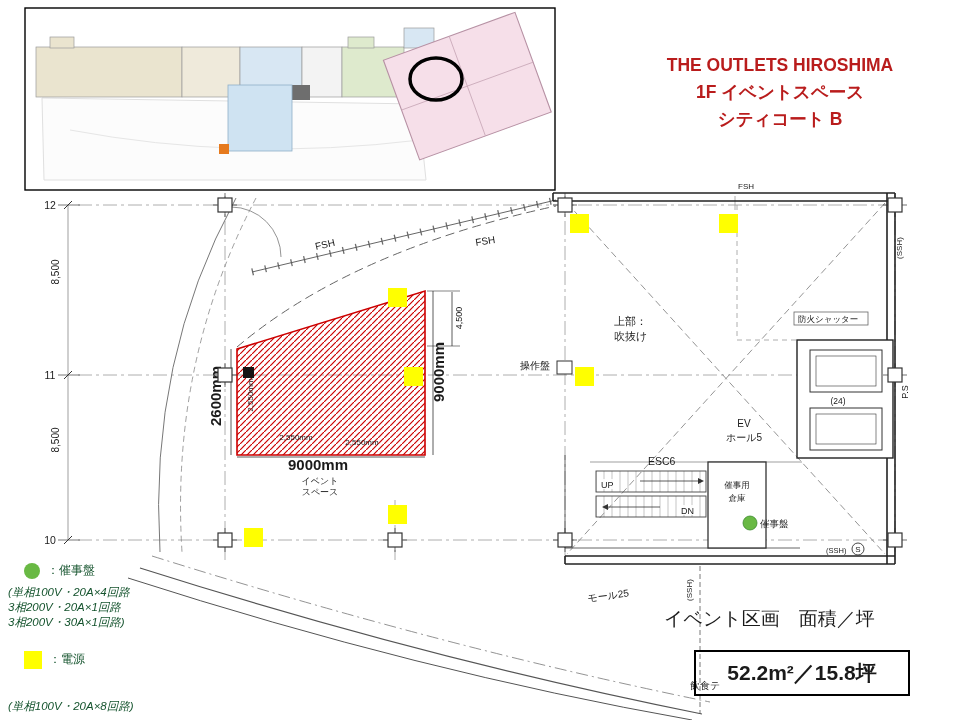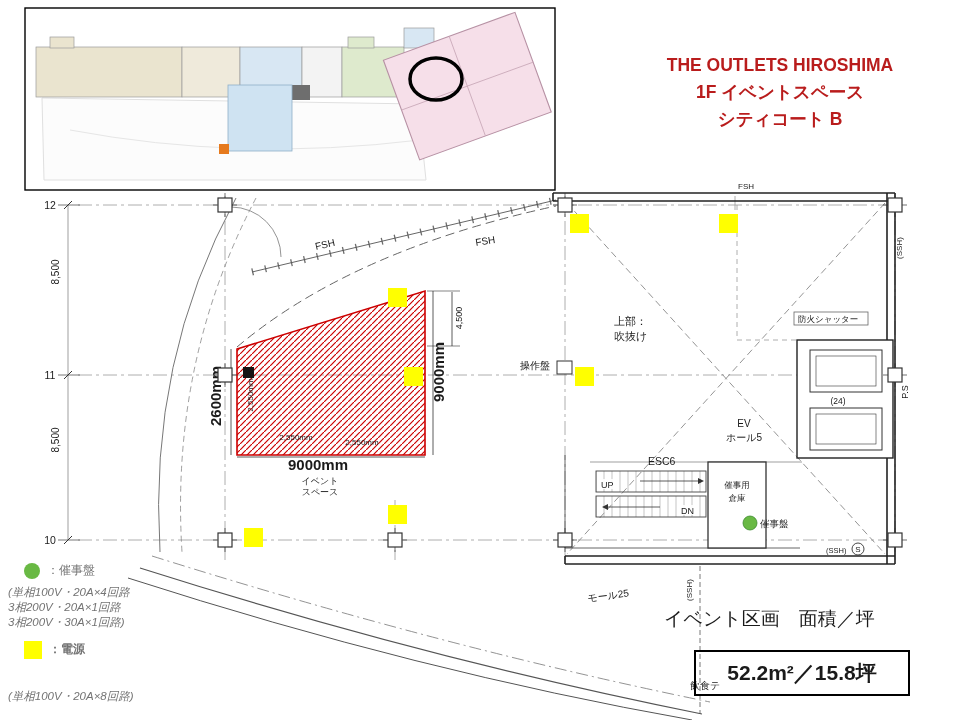--- a/index.html
+++ b/index.html
@@ -2,23 +2,23 @@
 <html><head>
 <meta charset="utf-8">
 <style>
   html,body{margin:0;padding:0;background:#fff;}
   .stage{position:relative;width:960px;height:720px;background:#fff;overflow:hidden;
          font-family:"Liberation Sans","DejaVu Sans",sans-serif;color:#1a1a1a;}
   svg{position:absolute;left:0;top:0;}
   svg text{font-family:"Liberation Sans","DejaVu Sans",sans-serif;fill:#1a1a1a;}
   .title-block{position:absolute;left:606px;top:52px;width:348px;text-align:center;
                font-weight:bold;font-size:17.5px;line-height:1.55;color:#b91c1c;}
-  .legend{position:absolute;left:6px;top:562px;width:230px;font-size:12px;color:#737373;}
+  .legend{position:absolute;left:6px;top:562px;width:230px;font-size:12px;color:#14532d;}
   .lrow{display:flex;align-items:center;gap:7px;margin:0 0 6px 18px;}
-  .lrow.power{margin-top:10px;font-weight:bold;}
+  .lrow.power{margin-top:20px;}
   .dot{width:16px;height:16px;border-radius:50%;background:#69b944;display:inline-block;}
   .sq{width:18px;height:18px;background:#ffff00;display:inline-block;}
   .ldetail{font-size:11.5px;line-height:1.32;margin-left:2px;font-style:italic;}
   .pdetail{margin-top:30px;}
   .summary-heading{position:absolute;left:664px;top:606px;font-size:19px;font-weight:normal;}
   .summary-box{position:absolute;left:694px;top:650px;width:212px;height:42px;border:2px solid #000;
                display:flex;align-items:center;justify-content:center;font-size:21px;font-weight:bold;}
   #colsym line{stroke:#333;stroke-width:.7;}
   #colsym rect{fill:#fff;stroke:#333;stroke-width:1.2;}
   .pwr{fill:#ffff00;}

